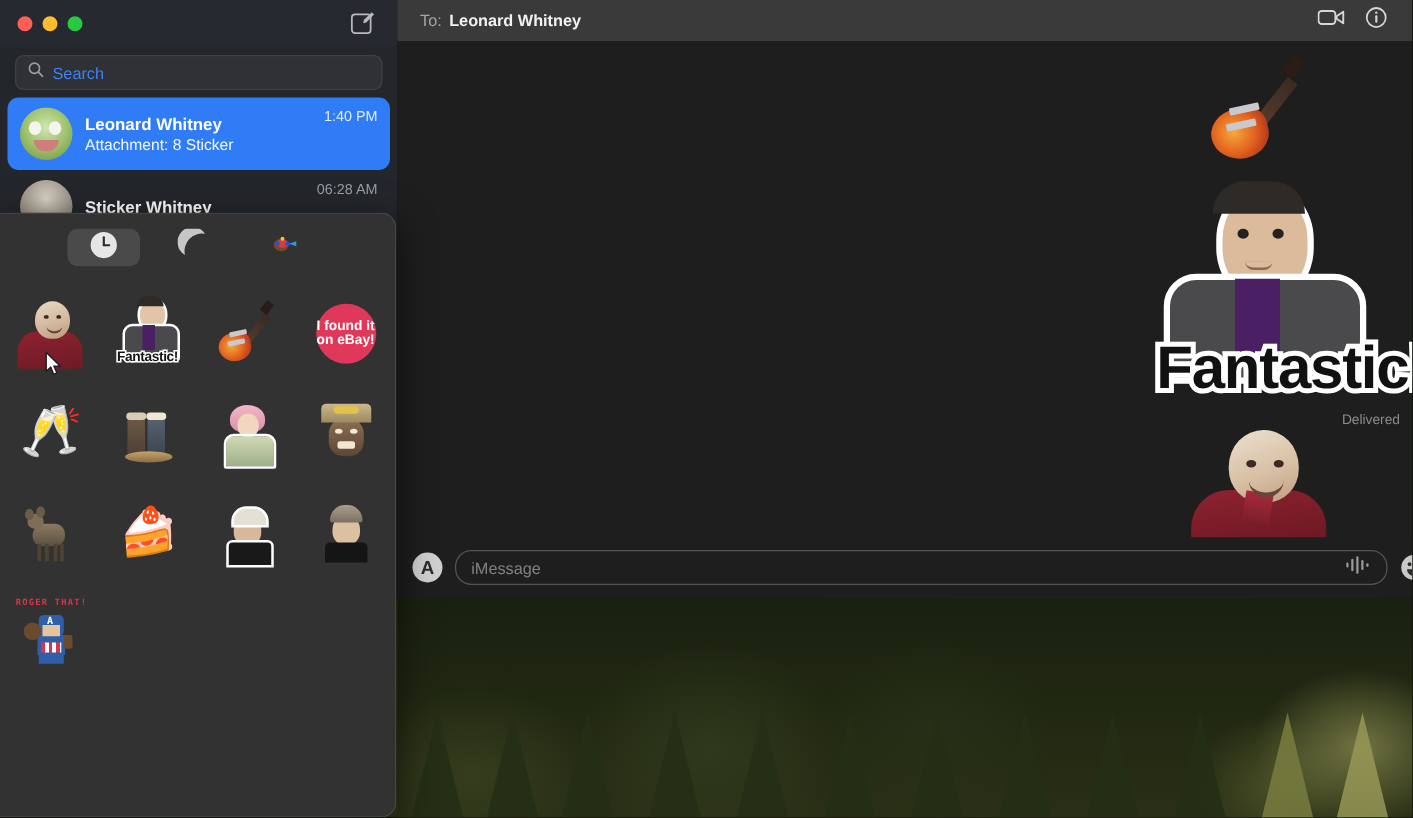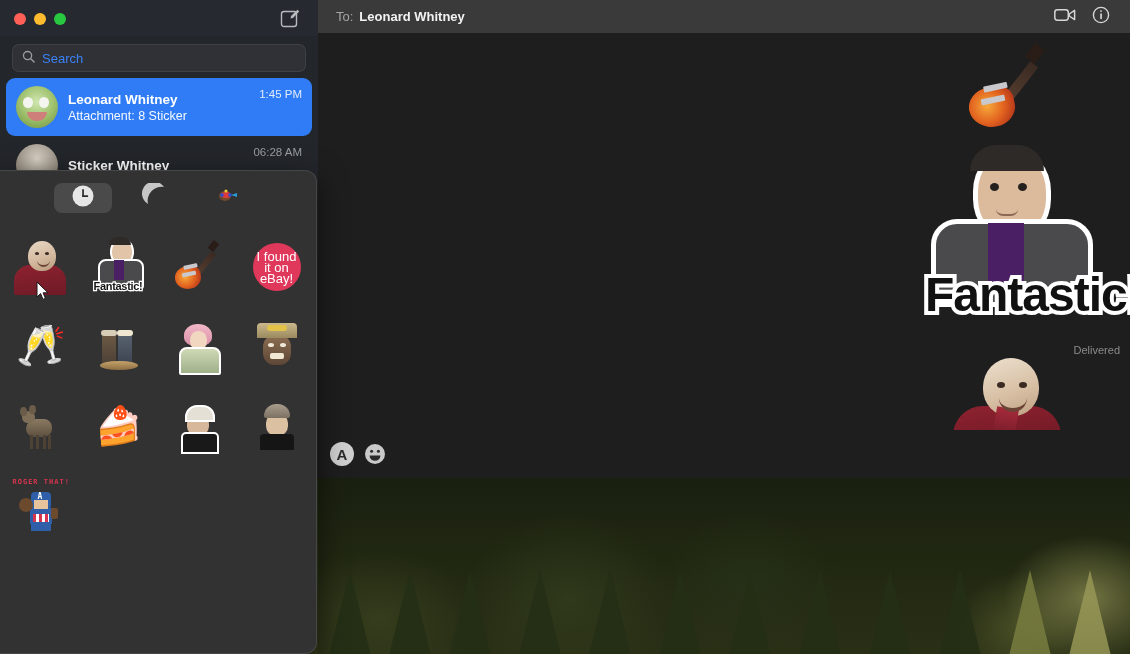--- a/index.html
+++ b/index.html
@@ -212,21 +212,21 @@
     width: 230px;
     display: flex;
     flex-direction: column;
     align-items: center;
   }
   .delivered {
     color: #8b8b8b;
     font-size: 11px;
     align-self: flex-end;
     margin-right: 2px;
-    margin-top: 14px;
+    margin-top: 0;
   }
 
   
   .input-bar {
     position: absolute;
     left: 0; bottom: 0;
     width: 812px;
     height: 48px;
     background: #1e1e1e;
     display: flex;
@@ -408,21 +408,21 @@
   }
 
   
   .st-ebay {
     width: 48px; height: 48px; border-radius: 50%;
     background: #e0385b;
     display: flex; align-items: center; justify-content: center;
     text-align: center;
   }
   .st-ebay span {
-    color: #fff; font-size: 13px; font-weight: normal; line-height: 11px;
+    color: #fff; font-size: 11px; font-weight: bold; line-height: 11px;
   }
 
   
   .st-champ { width: 46px; height: 50px; font-size: 40px; line-height: 46px; }
 
   
   .st-fig { width: 46px; height: 50px; }
   .st-fig .f1, .st-fig .f2 {
     position: absolute; bottom: 8px; width: 14px; height: 32px;
     border-radius: 5px 5px 2px 2px;
@@ -783,21 +783,21 @@
       </div>
 
       <div class="convo-list">
 
         <div class="convo selected">
           <div class="avatar frog"></div>
           <div class="convo-text">
             <div class="convo-name">Leonard Whitney</div>
             <div class="convo-snippet">Attachment: 8 Sticker</div>
           </div>
-          <div class="convo-time">1:45 PM</div>
+          <div class="convo-time">1:40 PM</div>
         </div>
 
         <div class="convo">
           <div class="avatar charlie"></div>
           <div class="convo-text">
             <div class="convo-name">Sticker Whitney</div>
             <div class="convo-snippet"></div>
           </div>
           <div class="convo-time">06:28 AM</div>
         </div>
@@ -864,20 +864,32 @@
               <div class="eye r"></div>
               <div class="smile"></div>
             </div>
           </div>
 
         </div>
       </div>
 
       <div class="input-bar">
         <div class="appstore-btn">A</div>
+        <div class="imessage-field">
+          <span class="imessage-placeholder">iMessage</span>
+          <span>
+            <svg width="22" height="16" viewBox="0 0 22 16" fill="none">
+              <rect x="2" y="6" width="1.8" height="4" rx="0.9" fill="#9a9a9a"></rect>
+              <rect x="6" y="3" width="1.8" height="10" rx="0.9" fill="#9a9a9a"></rect>
+              <rect x="10" y="1" width="1.8" height="14" rx="0.9" fill="#9a9a9a"></rect>
+              <rect x="14" y="4" width="1.8" height="8" rx="0.9" fill="#9a9a9a"></rect>
+              <rect x="18" y="6.5" width="1.8" height="3" rx="0.9" fill="#9a9a9a"></rect>
+            </svg>
+          </span>
+        </div>
         <div class="emoji-btn">
           <svg width="22" height="22" viewBox="0 0 22 22">
             <circle cx="11" cy="11" r="10" fill="#c9c9c9"></circle>
             <circle cx="7.6" cy="8.3" r="1.5" fill="#2b2b2b"></circle>
             <circle cx="14.4" cy="8.3" r="1.5" fill="#2b2b2b"></circle>
             <path d="M5.6 12.4 H16.4 A5.4 5.4 0 0 1 5.6 12.4 Z" fill="#2b2b2b"></path>
           </svg>
         </div>
       </div>
 

